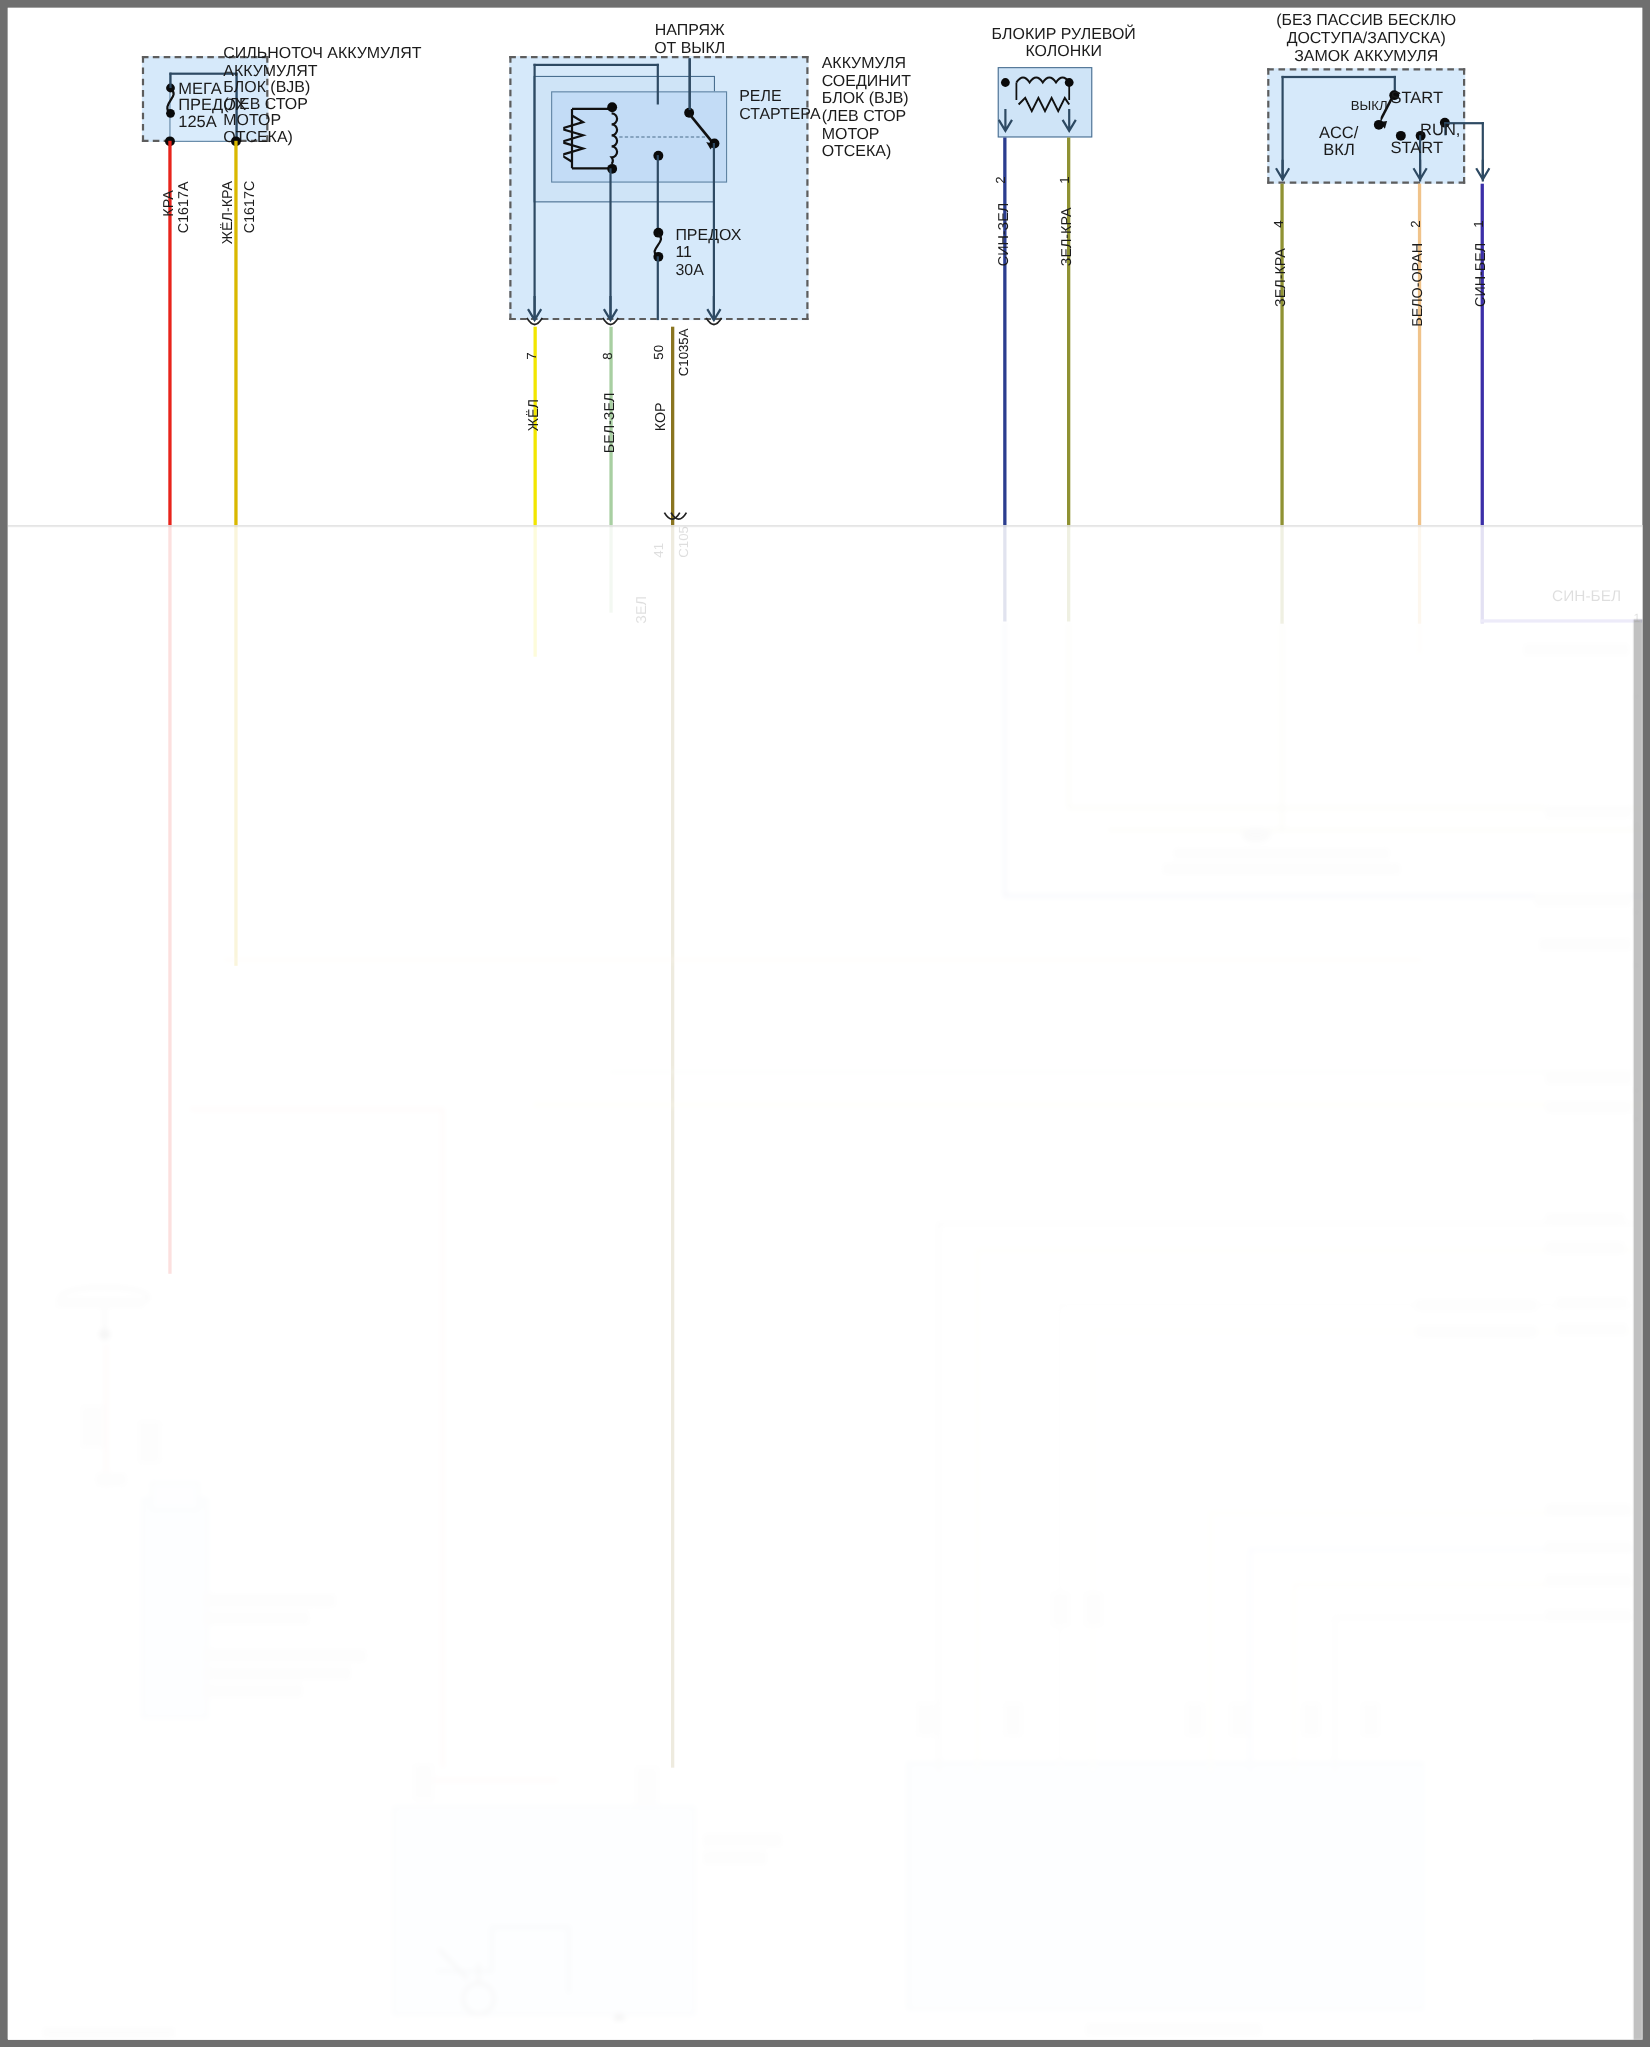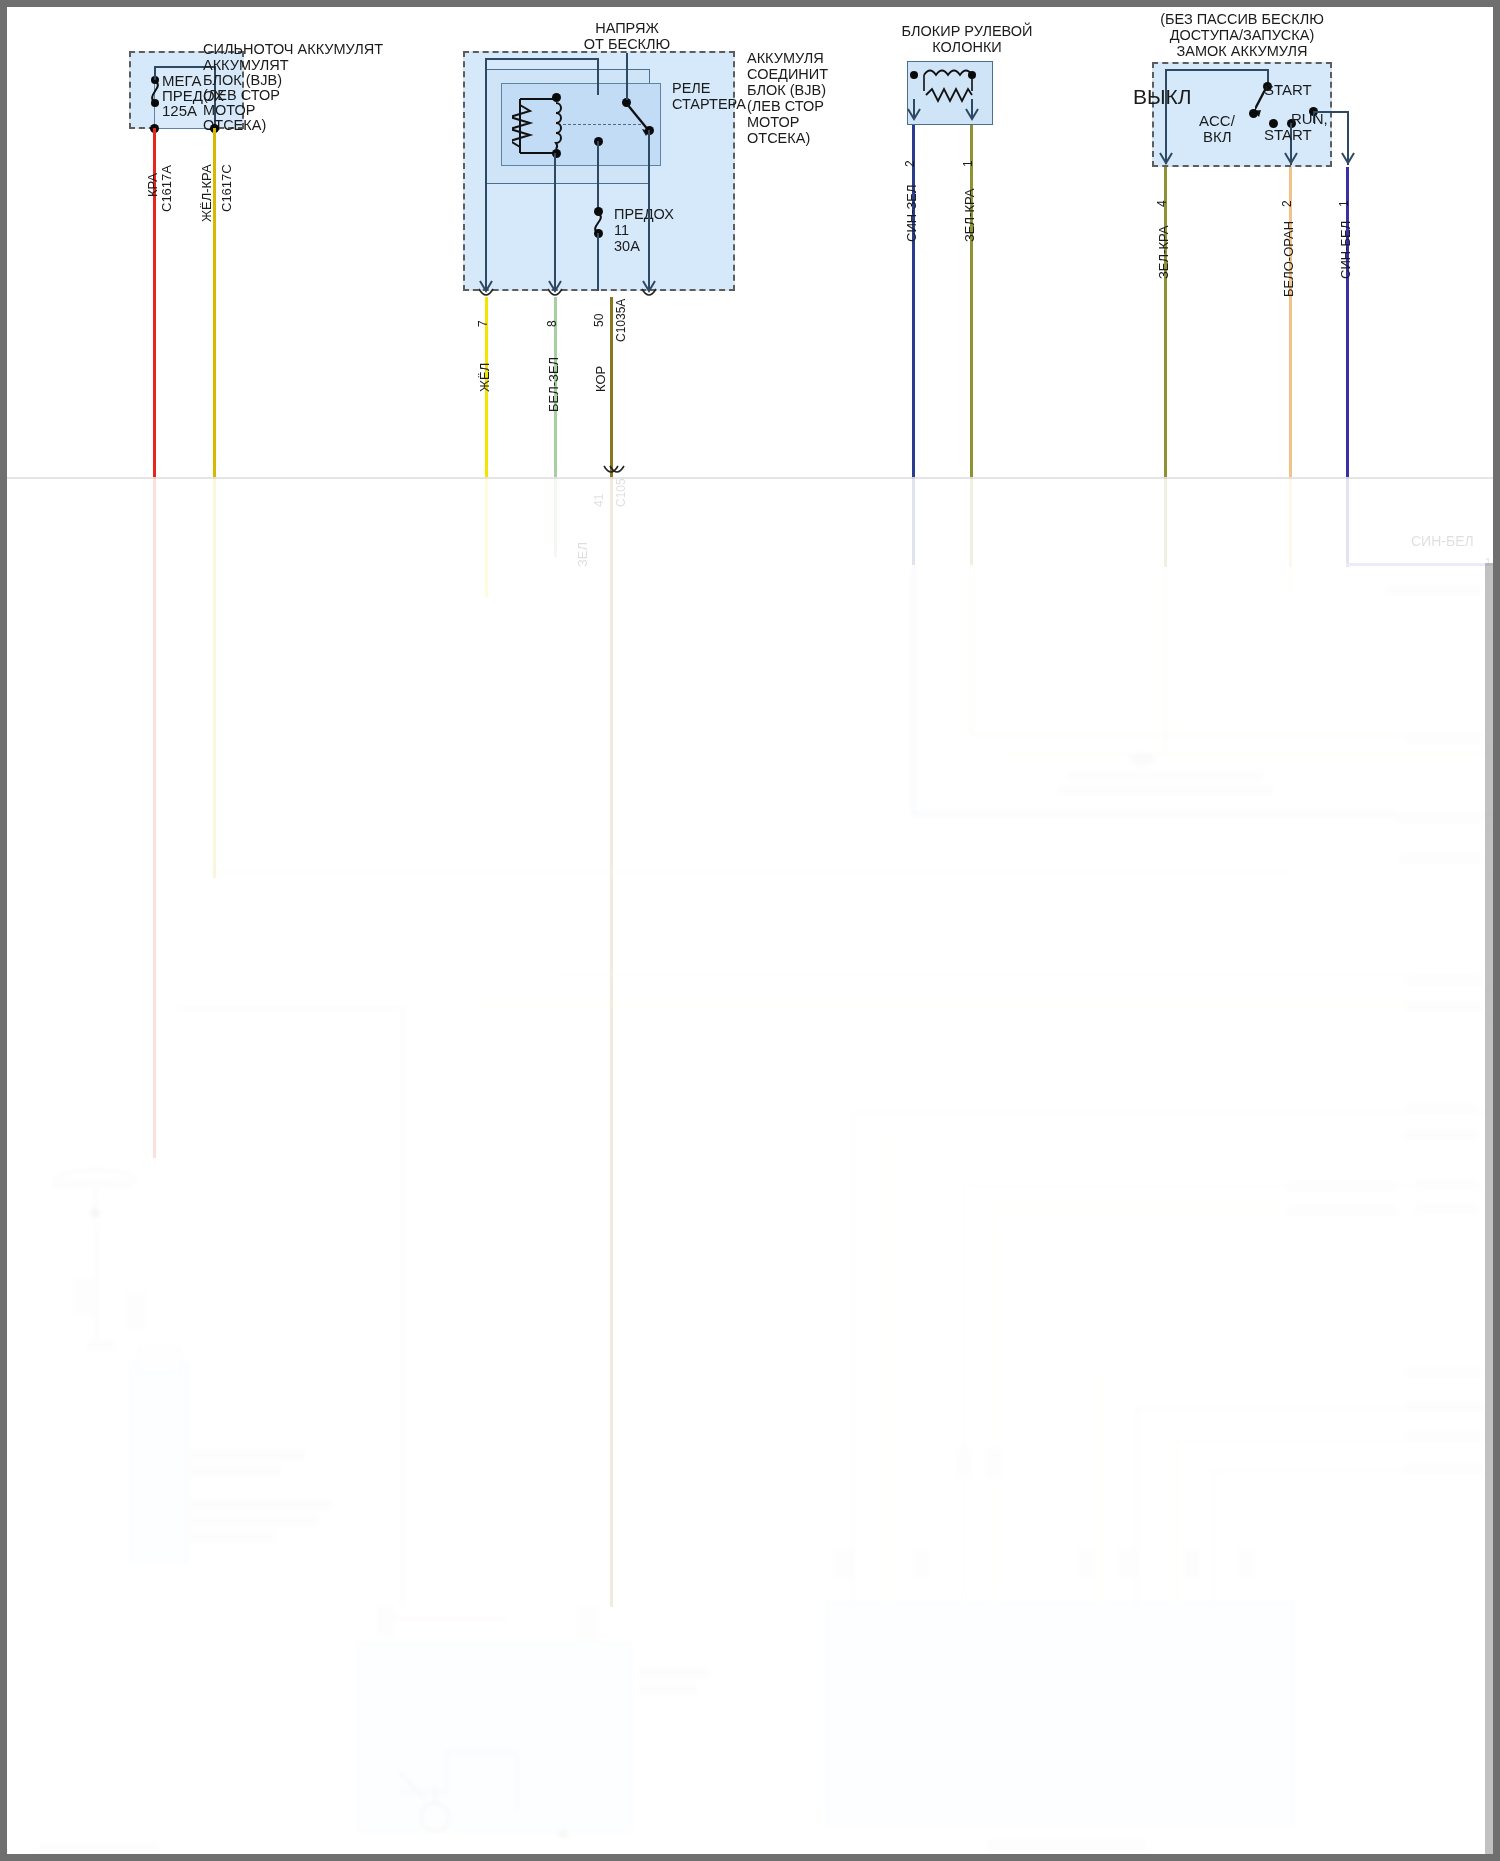--- a/index.html
+++ b/index.html
@@ -69,21 +69,21 @@
 
   <div class="wire" style="left:206px;top:121px;height:750px;background:#d9b800;"></div>
   <div class="vlbl" style="left:192px;top:215px;">ЖЁЛ-КРА</div>
   <div class="vlbl" style="left:212px;top:205px;">C1617C</div>
 
   <div class="dash" style="left:456px;top:44px;width:272px;height:240px;"></div>
   <div class="box" style="left:478px;top:62px;width:165px;height:115px;"></div>
   <div class="boxlt" style="left:494px;top:76px;width:160px;height:83px;background:#c3dcf6;"></div>
 
   <div class="lbl c" style="left:560px;top:14px;width:120px;">НАПРЯЖ</div>
-  <div class="lbl c" style="left:560px;top:30px;width:120px;">ОТ БЕСКЛЮ</div>
+  <div class="lbl c" style="left:560px;top:30px;width:120px;">ОТ ВЫКЛ</div>
   <div class="ln" style="left:619px;top:46px;width:2px;height:45px;"></div>
 
   <svg style="position:absolute;left:505px;top:88px;width:70px;height:64px;">
     <path d="M8,4 L8,58" stroke="#111" stroke-width="2" fill="none"></path>
     <path d="M8,4 L44,4 M8,58 L44,58" stroke="#111" stroke-width="2" fill="none"></path>
     <path d="M8,10 l10,6 l-20,6 l20,6 l-20,6 l20,6 l-20,6 l10,6" stroke="#111" stroke-width="2" fill="none"></path>
     <path d="M44,8 a5,5 0 0,1 0,10 a5,5 0 0,1 0,10 a5,5 0 0,1 0,10 a5,5 0 0,1 0,10 a5,5 0 0,1 0,6" stroke="#111" stroke-width="2" fill="none"></path>
   </svg>
   <div class="dot" style="left:545px;top:86px;"></div>
   <div class="dot" style="left:545px;top:142px;"></div>
@@ -200,21 +200,21 @@
   </svg>
   <div class="dot" style="left:1242px;top:102px;"></div>
   <div class="dot" style="left:1262px;top:112px;"></div>
   <div class="dot" style="left:1280px;top:112px;"></div>
   <div class="dot" style="left:1302px;top:100px;"></div>
   <div class="ln" style="left:1283px;top:116px;width:2px;height:42px;"></div>
   <div class="ln" style="left:1306px;top:104px;width:2px;height:12px;"></div>
   <div class="ln" style="left:1306px;top:104px;width:36px;height:2px;"></div>
   <div class="ln" style="left:1340px;top:104px;width:2px;height:54px;"></div>
 
-  <div class="lbl" style="left:1126px;top:82px;font-size:21px;">ВЫКЛ</div>
+  <div class="lbl" style="left:1221px;top:82px;font-size:12px;">ВЫКЛ</div>
   <div class="lbl" style="left:1192px;top:106px;font-size:15px;">ACC/</div>
   <div class="lbl" style="left:1196px;top:122px;font-size:15px;">ВКЛ</div>
   <div class="lbl" style="left:1257px;top:75px;font-size:15px;">START</div>
   <div class="lbl" style="left:1284px;top:104px;font-size:15px;">RUN,</div>
   <div class="lbl" style="left:1257px;top:120px;font-size:15px;">START</div>
 
   <svg style="position:absolute;left:1150px;top:138px;width:200px;height:28px;">
     <path d="M9,0 L9,16 M3,8 L9,18 L15,8" stroke="#2e4a63" stroke-width="2" fill="none"></path>
     <path d="M134,0 L134,16 M128,8 L134,18 L140,8" stroke="#2e4a63" stroke-width="2" fill="none"></path>
     <path d="M191,0 L191,16 M185,8 L191,18 L197,8" stroke="#2e4a63" stroke-width="2" fill="none"></path>

